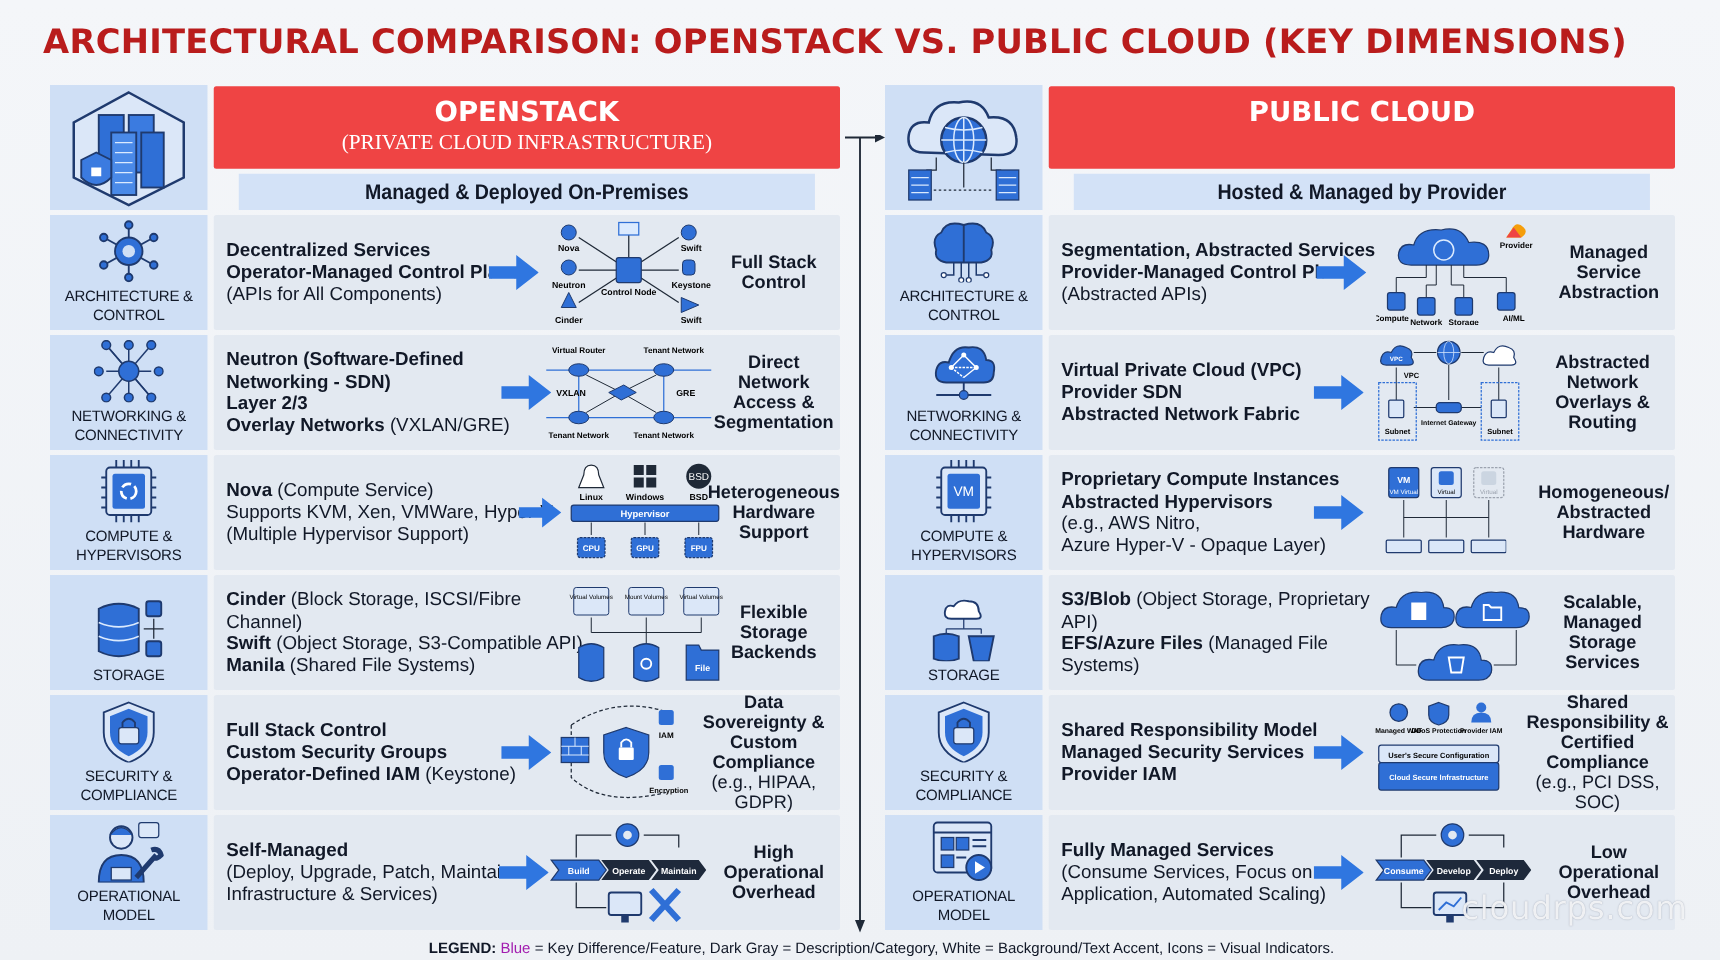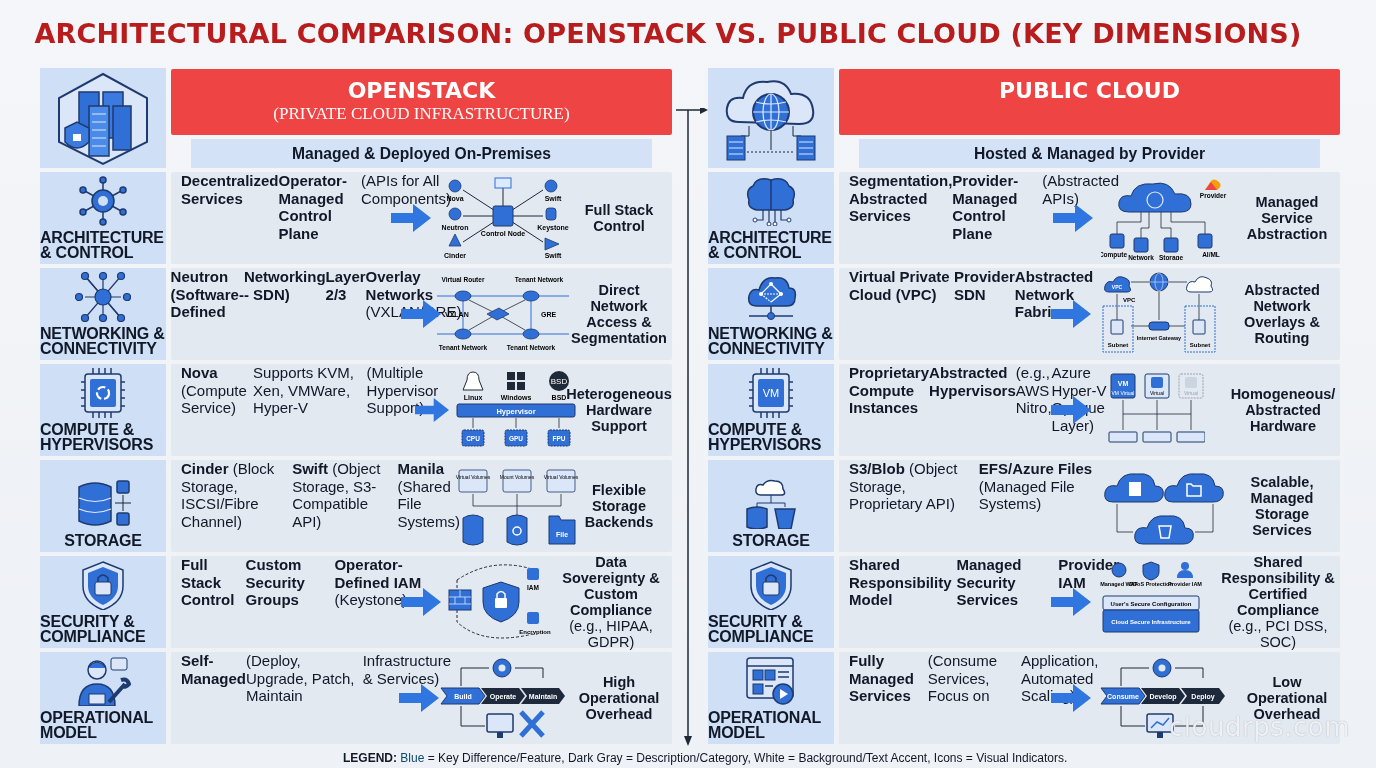--- a/index.html
+++ b/index.html
@@ -36,49 +36,49 @@
   }
 
   .row { position: absolute; left: 0; width: 636px; height: 92px; }
   .row .cat {
     position: absolute; left: 0; top: 0; width: 126px; height: 92px;
     background: #cfdff5; display: flex; flex-direction: column; align-items: center; justify-content: flex-end;
     padding-bottom: 4px;
   }
   .row .cat .cat-icon { width: 56px; height: 50px; margin-bottom: 4px; }
   .row .cat .cat-label {
-    font-weight: bold; font-size: 16px; line-height: 15px; color: #111827;
+    font-weight: normal; font-size: 12px; line-height: 15px; text-align: center; color: #111827;
     letter-spacing: -0.2px;
   }
   .row .body {
     position: absolute; left: 131px; top: 0; width: 501px; height: 92px;
     background: #e3e9f1; border-radius: 2px;
   }
   .row .desc {
     position: absolute; left: 10px; top: 0; height: 92px; width: 270px;
-    display: flex; flex-direction: row; justify-content: center;
+    display: flex; flex-direction: column; justify-content: center;
     font-size: 15px; line-height: 17.5px; color: #111827;
   }
   .row .desc .ln b { font-weight: bold; }
   .row .arrow { position: absolute; left: 220px; top: 32px; width: 40px; height: 28px; }
   .row .diag { position: absolute; left: 262px; top: 4px; width: 140px; height: 84px; }
   .row .result {
     position: absolute; right: 4px; top: 0; height: 92px; width: 98px;
     display: flex; align-items: center; justify-content: center;
     text-align: center; font-weight: bold; font-size: 14.5px; line-height: 16px; color: #111827;
   }
   .result .sub { font-weight: normal; display: block; }
 
   .connector { position: absolute; left: 676px; top: 108px; width: 32px; height: 640px; }
 
   .legend {
     position: absolute; left: 343px; top: 751px; font-size: 12px; color: #111827;
   }
   .legend b { font-weight: bold; }
-  .legend .blue { color: #0c4a6e; }
+  .legend .blue { color: #a21caf; }
   .watermark {
     position: absolute; right: 26px; top: 712px; font-size: 26px; color: rgba(255,255,255,0.85);
     font-family: "DejaVu Sans", sans-serif; letter-spacing: 0.5px;
     text-shadow: 0 0 1px rgba(120,130,150,0.8);
   }
   svg text { font-family: "Liberation Sans", sans-serif; }
 </style>
 </head>
 <body>
 

